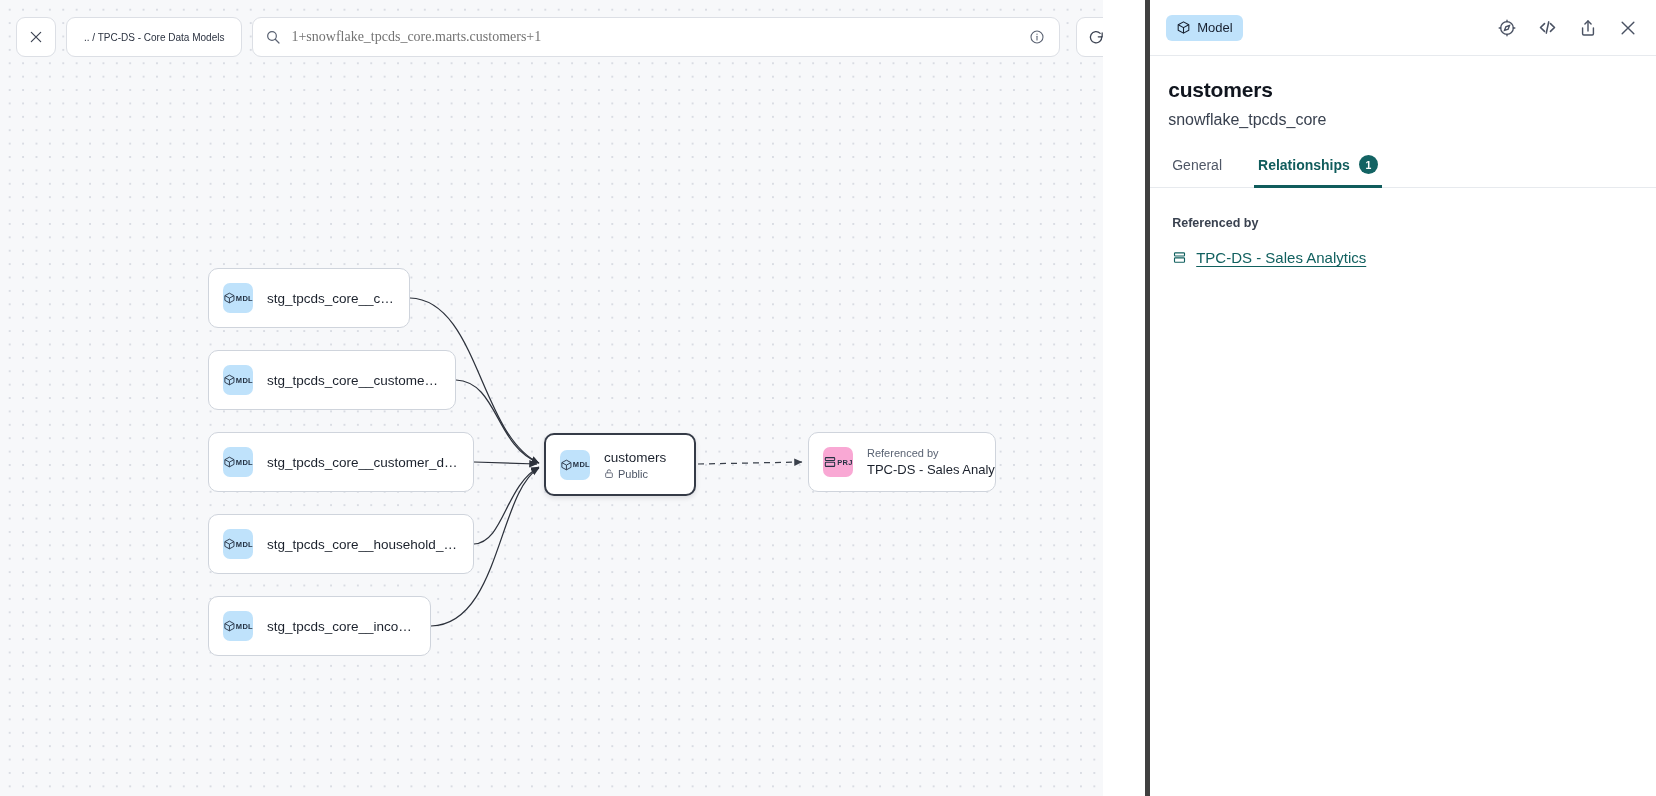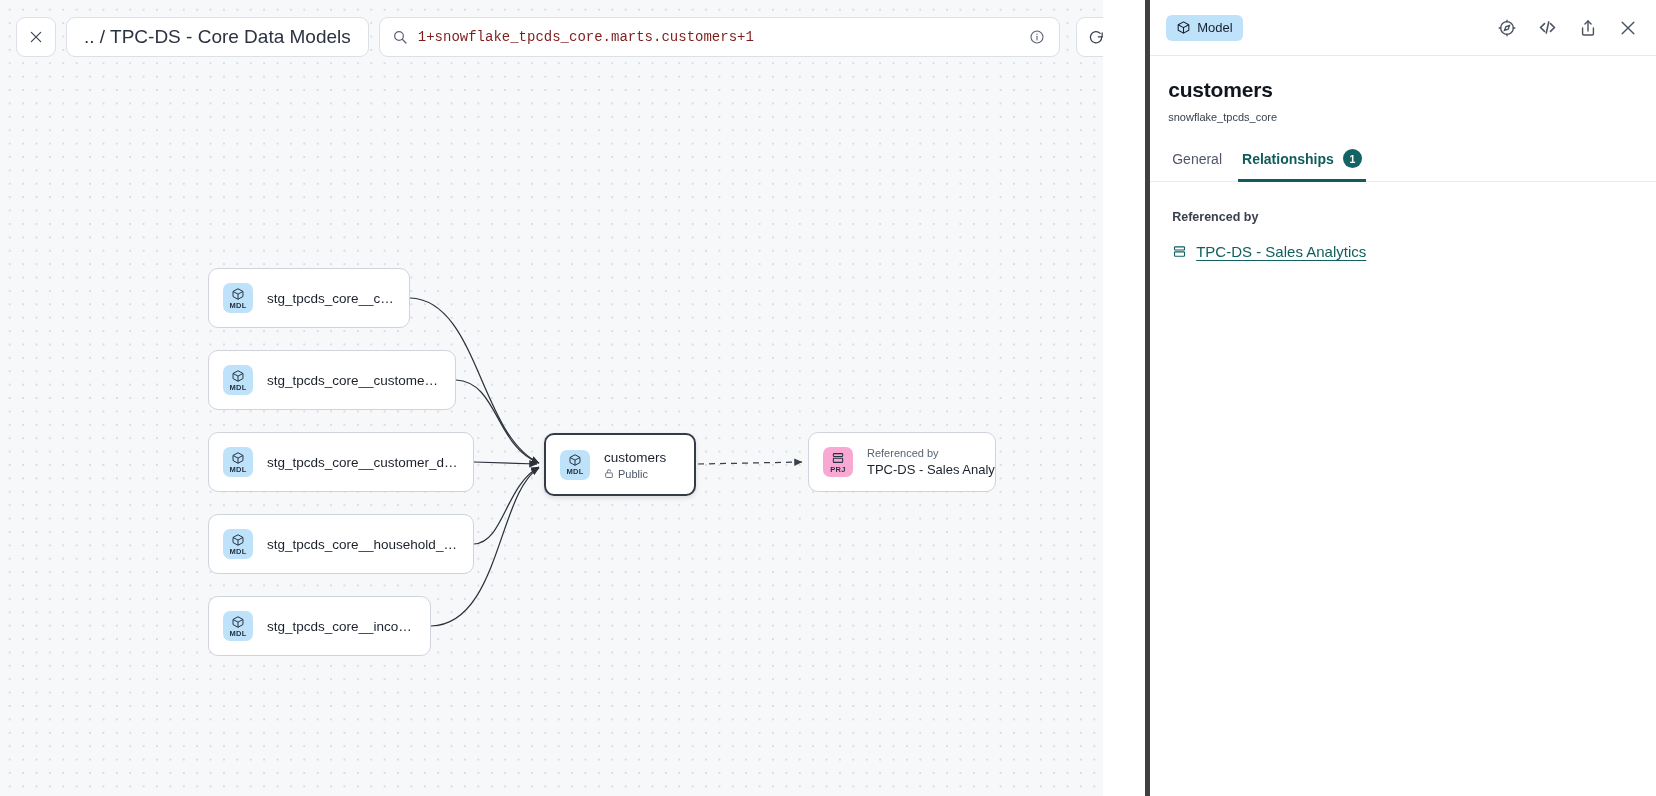--- a/index.html
+++ b/index.html
@@ -36,42 +36,42 @@
     height: 40px; min-width: 40px;
     background: #ffffff;
     border: 1px solid #dcdfe5;
     border-radius: 9px;
     display: flex; align-items: center; justify-content: center;
     cursor: pointer;
     color: #3c4352;
   }
   #breadcrumb-btn {
     padding: 0 17px;
-    font-size: 19px;
+    font-size: 10px;
     color: #2b3240;
     white-space: nowrap;
   }
   #search-wrap {
     position: relative;
     flex: 1;
     height: 40px;
     background: #ffffff;
     border: 1px solid #dcdfe5;
     border-radius: 9px;
     display: flex; align-items: center;
     padding: 0 14px 0 12px;
     gap: 10px;
     max-width: 832px;
   }
   #search-input {
     flex: 1;
     border: none; outline: none;
     font-size: 14px;
-    font-family: Liberation Mono, monospace;
-    color: #7f1d1d;
+    font-family: Liberation Serif, serif;
+    color: #737373;
     background: transparent;
   }
   #search-input::placeholder { color: #9aa1ad; }
   .ico { display: block; }
 
   
   #graph { position: absolute; inset: 0; }
   #edges { position: absolute; inset: 0; width: 1132px; height: 796px; }
 
   .node {
@@ -86,21 +86,21 @@
     cursor: pointer;
     z-index: 10;
   }
   .node.selected {
     border: 2px solid #353b47;
     box-shadow: 0 2px 5px rgba(20,25,35,.13);
   }
   .node-badge {
     width: 30px; height: 30px;
     border-radius: 7px;
-    display: flex; flex-direction: column;
+    display: flex; 
     align-items: center; justify-content: center;
     flex: 0 0 auto;
     line-height: 1;
   }
   .badge-mdl { background: #bfe2fb; color: #253243; }
   .badge-prj { background: #f9a8d4; color: #253243; }
   .badge-txt { font-size: 7.5px; font-weight: 700; letter-spacing: .3px; margin-top: 1px; }
   .node-text { display: flex; flex-direction: column; gap: 3px; min-width: 0; }
   .node-title {
     font-size: 13.5px; color: #1b212c;
@@ -141,28 +141,28 @@
   }
   #panel-header-actions {
     margin-left: auto;
     display: flex; align-items: center; gap: 20px;
     color: #4a5263;
   }
   .hdr-ico { cursor: pointer; display: flex; }
 
   #panel-title-block { padding: 22px 18px 0 18px; }
   #panel-title { font-size: 21px; font-weight: 700; color: #10151e; letter-spacing: -.2px; }
-  #panel-subtitle { font-size: 11px; color: #39414f; margin-top: 9px; }
+  #panel-subtitle { font-size: 16px; color: #39414f; margin-top: 9px; }
 
   #tabs {
     margin-top: 26px;
     display: flex; align-items: stretch;
     padding: 0 18px;
     border-bottom: 1px solid #e7eaee;
-    gap: 12px;
+    gap: 28px;
   }
   .tab {
     display: flex; align-items: center; gap: 9px;
     padding: 0 4px 11px 4px;
     font-size: 14px;
     color: #4f5766;
     cursor: pointer;
     border-bottom: 3px solid transparent;
     margin-bottom: -1px;
   }

